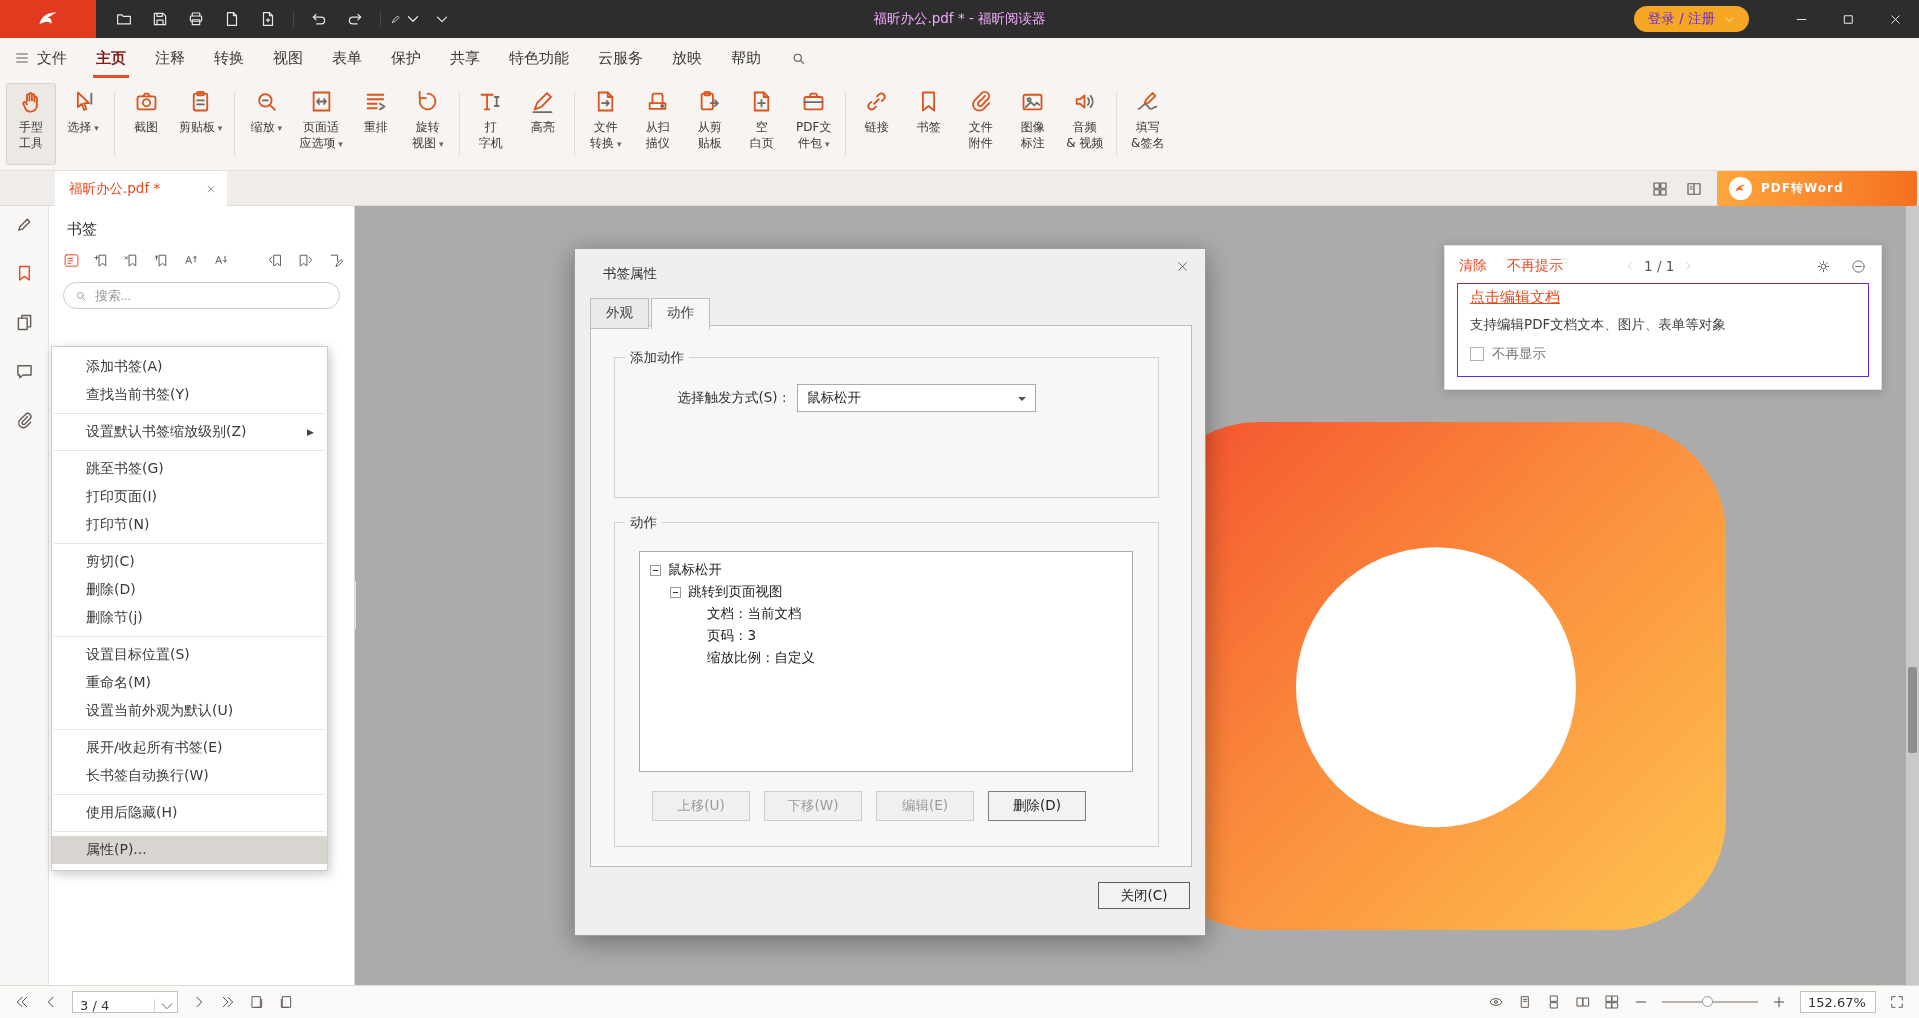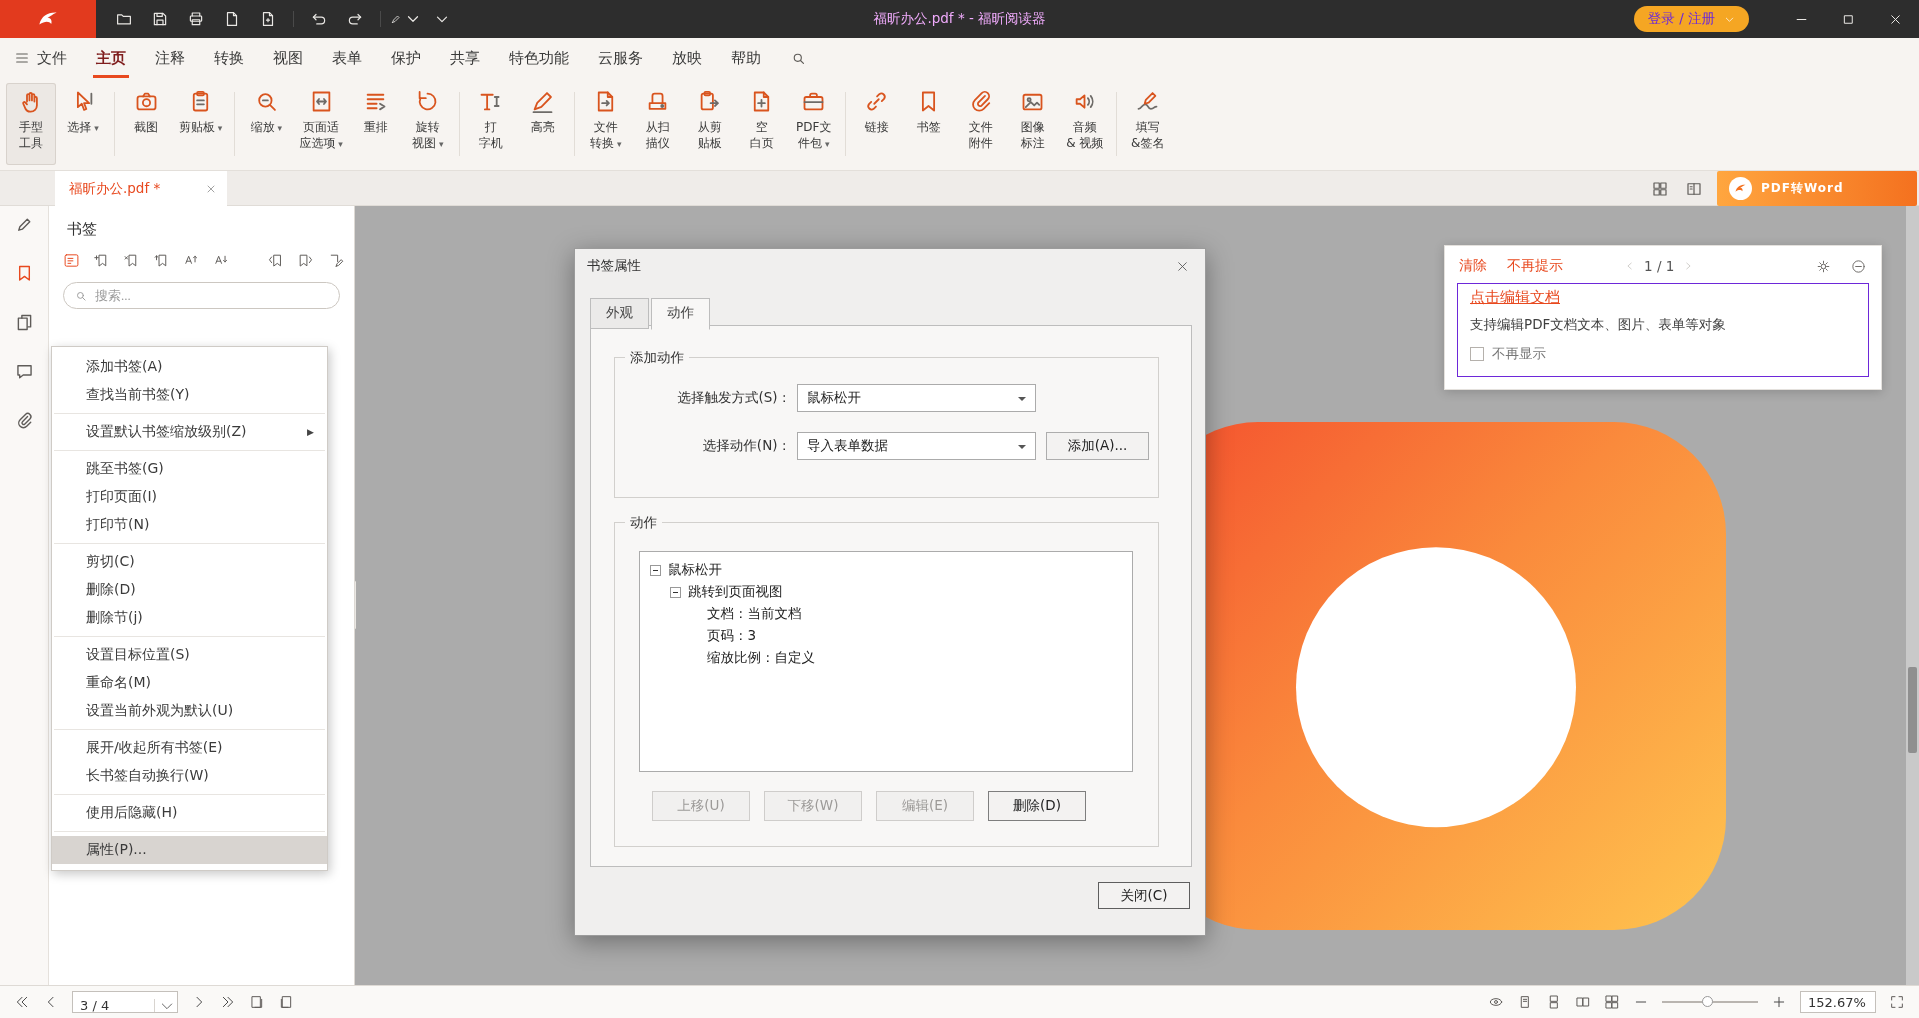--- a/index.html
+++ b/index.html
@@ -83,21 +83,21 @@
 
 
 .context-menu{position:absolute;left:51px;top:346px;width:277px;background:#fff;border:1px solid #CFCBC6;box-shadow:2px 3px 10px rgba(0,0,0,.22);padding:6px 0;z-index:60}
 .cm-item{height:28px;display:flex;align-items:center;padding-left:34px;padding-right:14px;font-size:14px;color:#3A3A3A;position:relative;white-space:nowrap}
 .cm-item.hl{background:#D8D4D0}
 .cm-item.sub::after{content:"▶";position:absolute;right:13px;font-size:9px;color:#444}
 .cm-sep{height:1px;background:#E8E5E1;margin:4px 2px}
 
 
 .dialog{position:absolute;left:574px;top:248px;width:632px;height:688px;background:#F0EFEE;border:1px solid #9B9B9B;box-shadow:0 6px 24px rgba(0,0,0,.35);z-index:70}
-.dlg-titlebar{height:34px;display:flex;align-items:center;padding-left:12px;font-size:13.5px;color:#333}
+.dlg-titlebar{height:34px;display:flex;align-items:flex-end;padding-left:28px;font-size:13.5px;color:#333}
 .dlg-close{position:absolute;right:1px;top:1px;width:44px;height:32px;display:flex;align-items:center;justify-content:center}
 .dlg-close svg{width:13px;height:13px;stroke:#555}
 .dlg-tabs{position:absolute;left:15px;top:49px;display:flex;z-index:2}
 .dlg-tab{padding:5px 15px 6px;font-size:13.5px;border:1px solid #BDBDBD;background:#EBEAE9;color:#444;margin-right:2px}
 .dlg-tab.active{background:#F8F7F6;border-bottom-color:#F8F7F6;margin-bottom:-1px;padding-bottom:7px}
 .dlg-panel{position:absolute;left:15px;top:76px;width:602px;height:542px;background:#F8F7F6;border:1px solid #BDBDBD}
 .grp{position:absolute;border:1px solid #D2D0CD}
 .grp1{left:23px;top:31px;width:545px;height:141px}
 .grp2{left:23px;top:196px;width:545px;height:325px}
 .grp-label{position:absolute;top:-9px;left:10px;background:#F8F7F6;padding:0 5px;font-size:13.5px;color:#333}
@@ -743,27 +743,20 @@
   <div class="dlg-panel">
 
     <div class="grp grp1">
       <span class="grp-label">添加动作</span>
       <div class="frow frow1">
         <span class="flabel">选择触发方式(S)：</span>
         <div class="combo">
           <span>鼠标松开</span>
         </div>
       </div>
-      <div class="frow frow2">
-        <span class="flabel">选择动作(N)：</span>
-        <div class="combo">
-          <span>导入表单数据</span>
-        </div>
-        <div class="add-btn">添加(A)...</div>
-      </div>
     </div>
 
     <div class="grp grp2">
       <span class="grp-label">动作</span>
       <div class="tree">
         <div class="tree-row lv0">
           <span class="expander"></span>
           <span>鼠标松开</span>
         </div>
         <div class="tree-row lv1">

